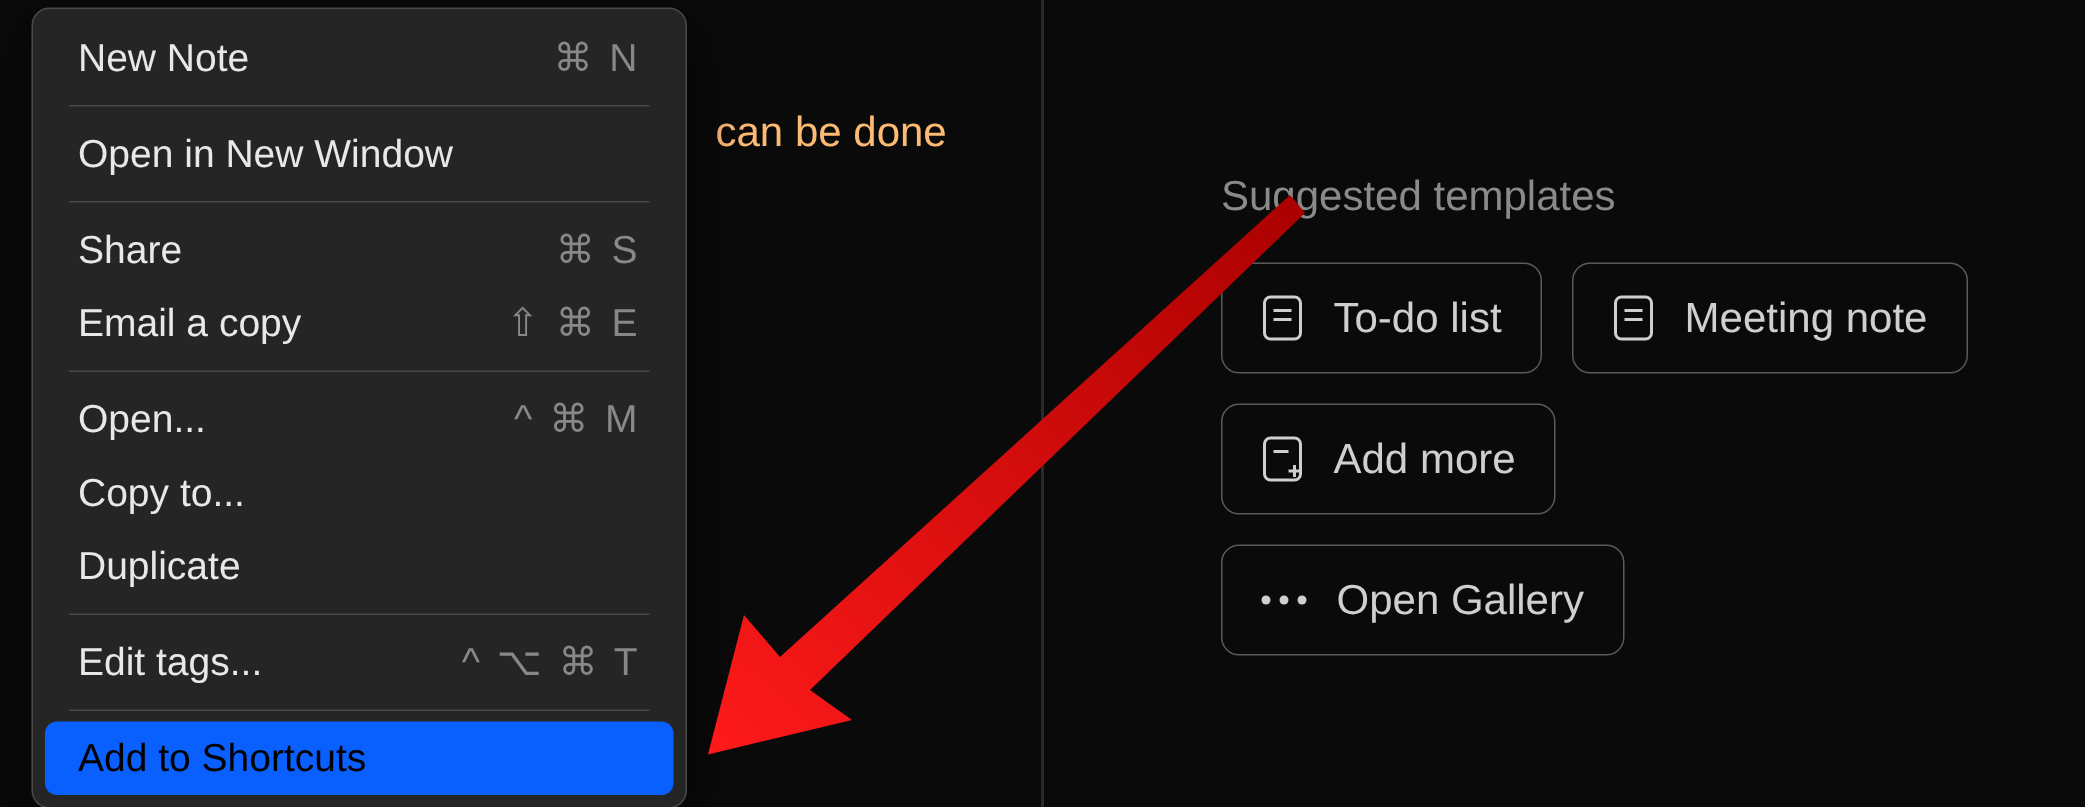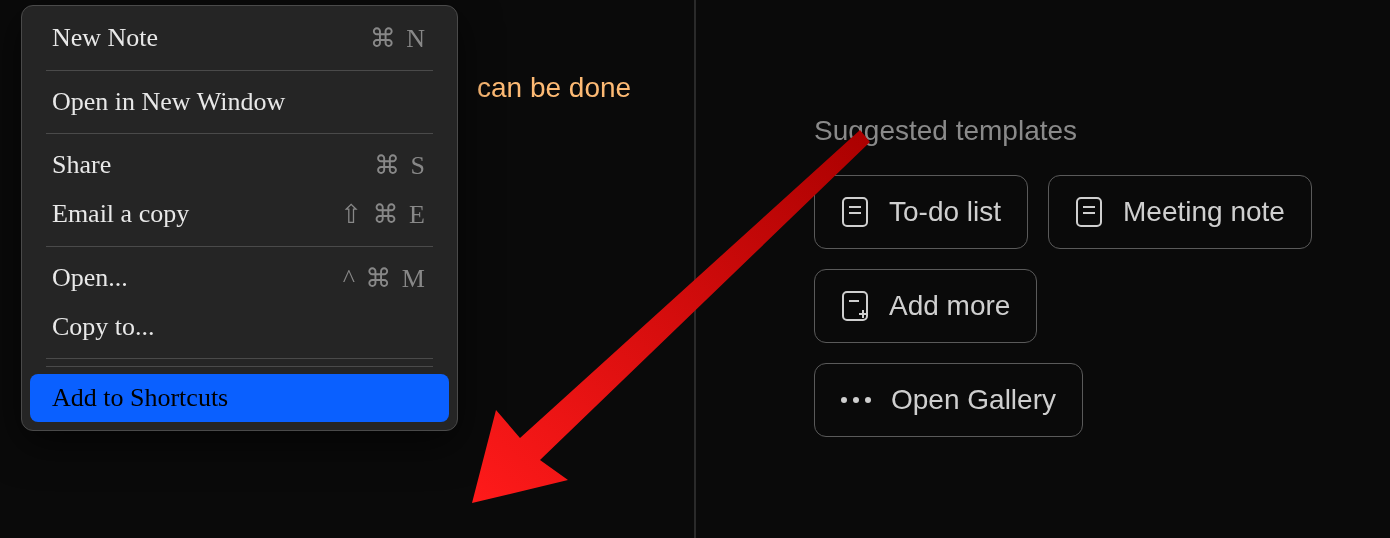--- a/index.html
+++ b/index.html
@@ -35,24 +35,24 @@
       background: rgba(38,38,38,0.98);
       border: 1px solid #4a4a4a;
       border-radius: 12px;
       padding: 8px 0;
       box-shadow: 0 12px 40px rgba(0,0,0,0.6);
       z-index: 100;
     }
     .menu-item {
       display: flex;
       justify-content: space-between;
+      align-items: center;
       padding: 9px 30px;
       font-size: 26px;
       cursor: pointer;
-      font-family: Liberation Serif, serif;
     }
     .menu-item.highlighted {
       background: #0a60ff;
       color: #000000;
       margin: 4px 8px 0 8px;
       border-radius: 8px;
       padding: 9px 22px;
     }
     .menu-shortcut {
       color: #888;
@@ -139,21 +139,28 @@
     <span class="menu-shortcut">⇧ ⌘ E</span>
   </div>
   <div class="menu-separator"></div>
   <div class="menu-item">
     <span>Open...</span>
     <span class="menu-shortcut">^ ⌘ M</span>
   </div>
   <div class="menu-item">
     <span>Copy to...</span>
   </div>
-  <div class="menu-separator"></div>
+  <div class="menu-item">
+    <span>Duplicate</span>
+  </div>
+  <div class="menu-separator"></div>
+  <div class="menu-item">
+    <span>Edit tags...</span>
+    <span class="menu-shortcut">^ ⌥ ⌘ T</span>
+  </div>
   <div class="menu-separator"></div>
   <div class="menu-item highlighted">
     <span>Add to Shortcuts</span>
   </div>
 </div>
 
 <div class="suggested-panel">
   <div class="suggested-title">Suggested templates</div>
   <div class="template-row">
     <div class="template-btn">

